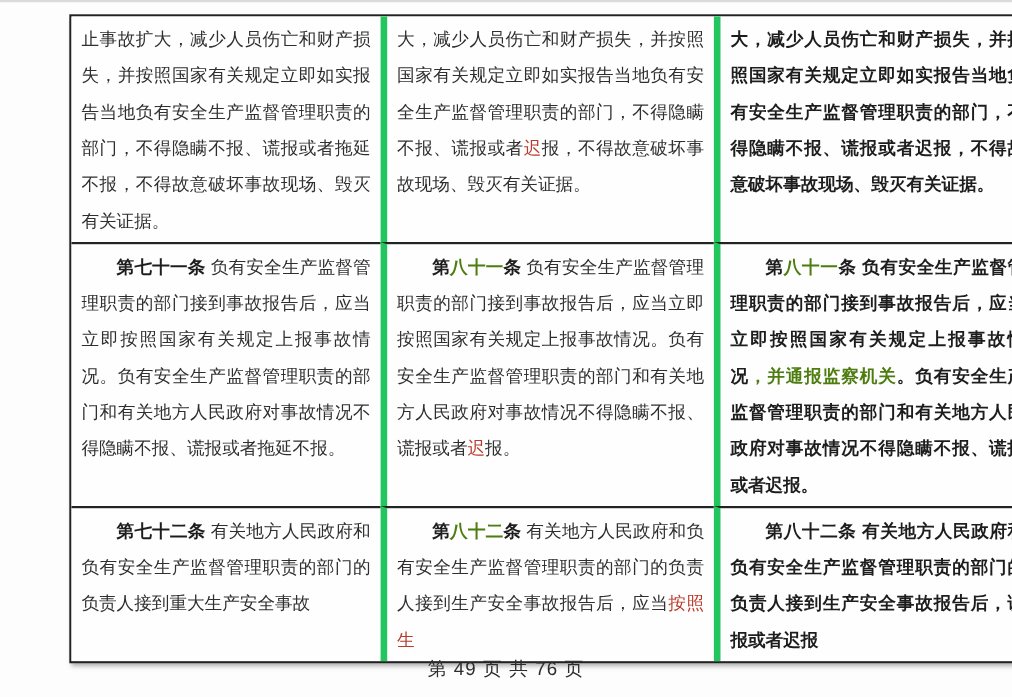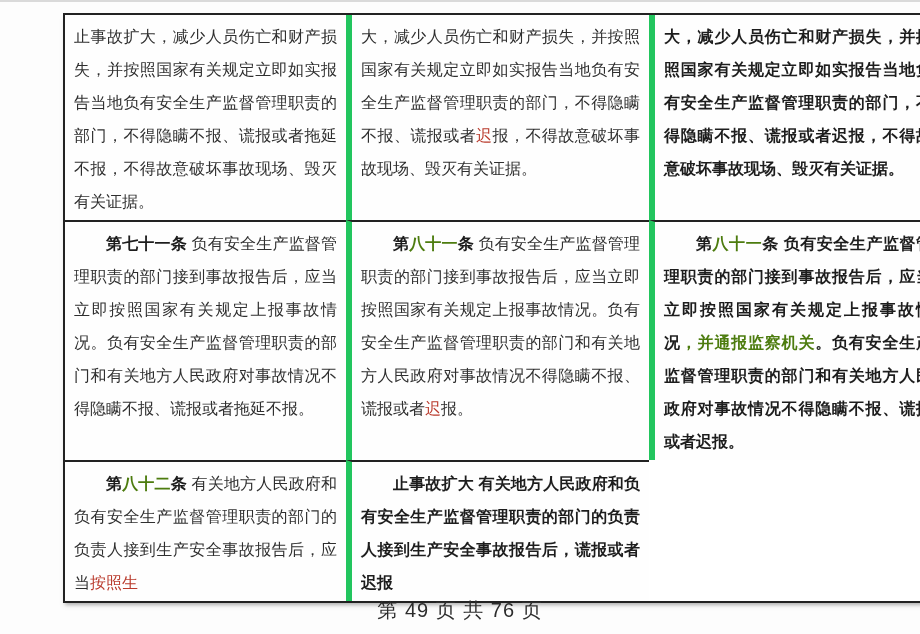--- a/index.html
+++ b/index.html
@@ -34,38 +34,39 @@
   .t-row.r3 .cell{min-height:92px;}
   .cell.indent{text-indent:2em;}
   .cell.heavy{font-weight:600;color:#1d1d1d;}
   .seg-normal{}
   .seg-bold{font-weight:700;color:#1d1d1d;}
   .seg-red{color:#b93a2c;}
   .seg-redbold{color:#4d7c0f;font-weight:700;}
   .footer{
     position:absolute;left:0;right:0;top:597px;
     text-align:center;
-    font-size:20px;letter-spacing:1px;color:#2d2d2d;
+    font-size:17px;letter-spacing:1px;color:#2d2d2d;
   }
 </style>
 </head>
 <body>
 
 <div class="top-hairline"></div>
 
 <div class="law-table">
   <div class="t-row r1">
     <div class="cell"><span class="seg-normal">止事故扩大，减少人员伤亡和财产损失，并按照国家有关规定立即如实报告当地负有安全生产监督管理职责的部门，不得隐瞒不报、谎报或者拖延不报，不得故意破坏事故现场、毁灭有关证据。</span></div>
     <div class="cell"><span class="seg-normal">大，减少人员伤亡和财产损失，并按照国家有关规定立即如实报告当地负有安全生产监督管理职责的部门，不得隐瞒不报、谎报或者</span><span class="seg-red">迟</span><span class="seg-normal">报，不得故意破坏事故现场、毁灭有关证据。</span></div>
     <div class="cell heavy"><span class="seg-normal">大，减少人员伤亡和财产损失，并按照国家有关规定立即如实报告当地负有安全生产监督管理职责的部门，不得隐瞒不报、谎报或者迟报，不得故意破坏事故现场、毁灭有关证据。</span></div>
   </div>
   <div class="t-row r2">
     <div class="cell indent"><span class="seg-bold">第七十一条</span><span class="seg-normal"> 负有安全生产监督管理职责的部门接到事故报告后，应当立即按照国家有关规定上报事故情况。负有安全生产监督管理职责的部门和有关地方人民政府对事故情况不得隐瞒不报、谎报或者拖延不报。</span></div>
     <div class="cell indent"><span class="seg-bold">第</span><span class="seg-redbold">八十一</span><span class="seg-bold">条</span><span class="seg-normal"> 负有安全生产监督管理职责的部门接到事故报告后，应当立即按照国家有关规定上报事故情况。负有安全生产监督管理职责的部门和有关地方人民政府对事故情况不得隐瞒不报、谎报或者</span><span class="seg-red">迟</span><span class="seg-normal">报。</span></div>
     <div class="cell indent heavy"><span class="seg-bold">第</span><span class="seg-redbold">八十一</span><span class="seg-bold">条</span><span class="seg-normal"> 负有安全生产监督管理职责的部门接到事故报告后，应当立即按照国家有关规定上报事故情况</span><span class="seg-redbold">，并通报监察机关</span><span class="seg-normal">。负有安全生产监督管理职责的部门和有关地方人民政府对事故情况不得隐瞒不报、谎报或者迟报。</span></div>
   </div>
   <div class="t-row r3">
+    <div class="cell indent"><span class="seg-bold">第七十二条</span><span class="seg-normal"> 有关地方人民政府和负有安全生产监督管理职责的部门的负责人接到重大生产安全事故</span></div>
     <div class="cell indent"><span class="seg-bold">第</span><span class="seg-redbold">八十二</span><span class="seg-bold">条</span><span class="seg-normal"> 有关地方人民政府和负有安全生产监督管理职责的部门的负责人接到生产安全事故报告后，应当</span><span class="seg-red">按照生</span></div>
-    <div class="cell indent heavy"><span class="seg-bold">止事故扩大</span><span class="seg-normal"> 有关地方人民政府和负有安全生产监督管理职责的部门的负责人接到生产安全事故报告后，谎报或者迟报</span></div>
+    <div class="cell indent heavy"><span class="seg-bold">第八十二条</span><span class="seg-normal"> 有关地方人民政府和负有安全生产监督管理职责的部门的负责人接到生产安全事故报告后，谎报或者迟报</span></div>
   </div>
 </div>
 
 <div class="footer">第 49 页 共 76 页</div>
 
 </body></html>

